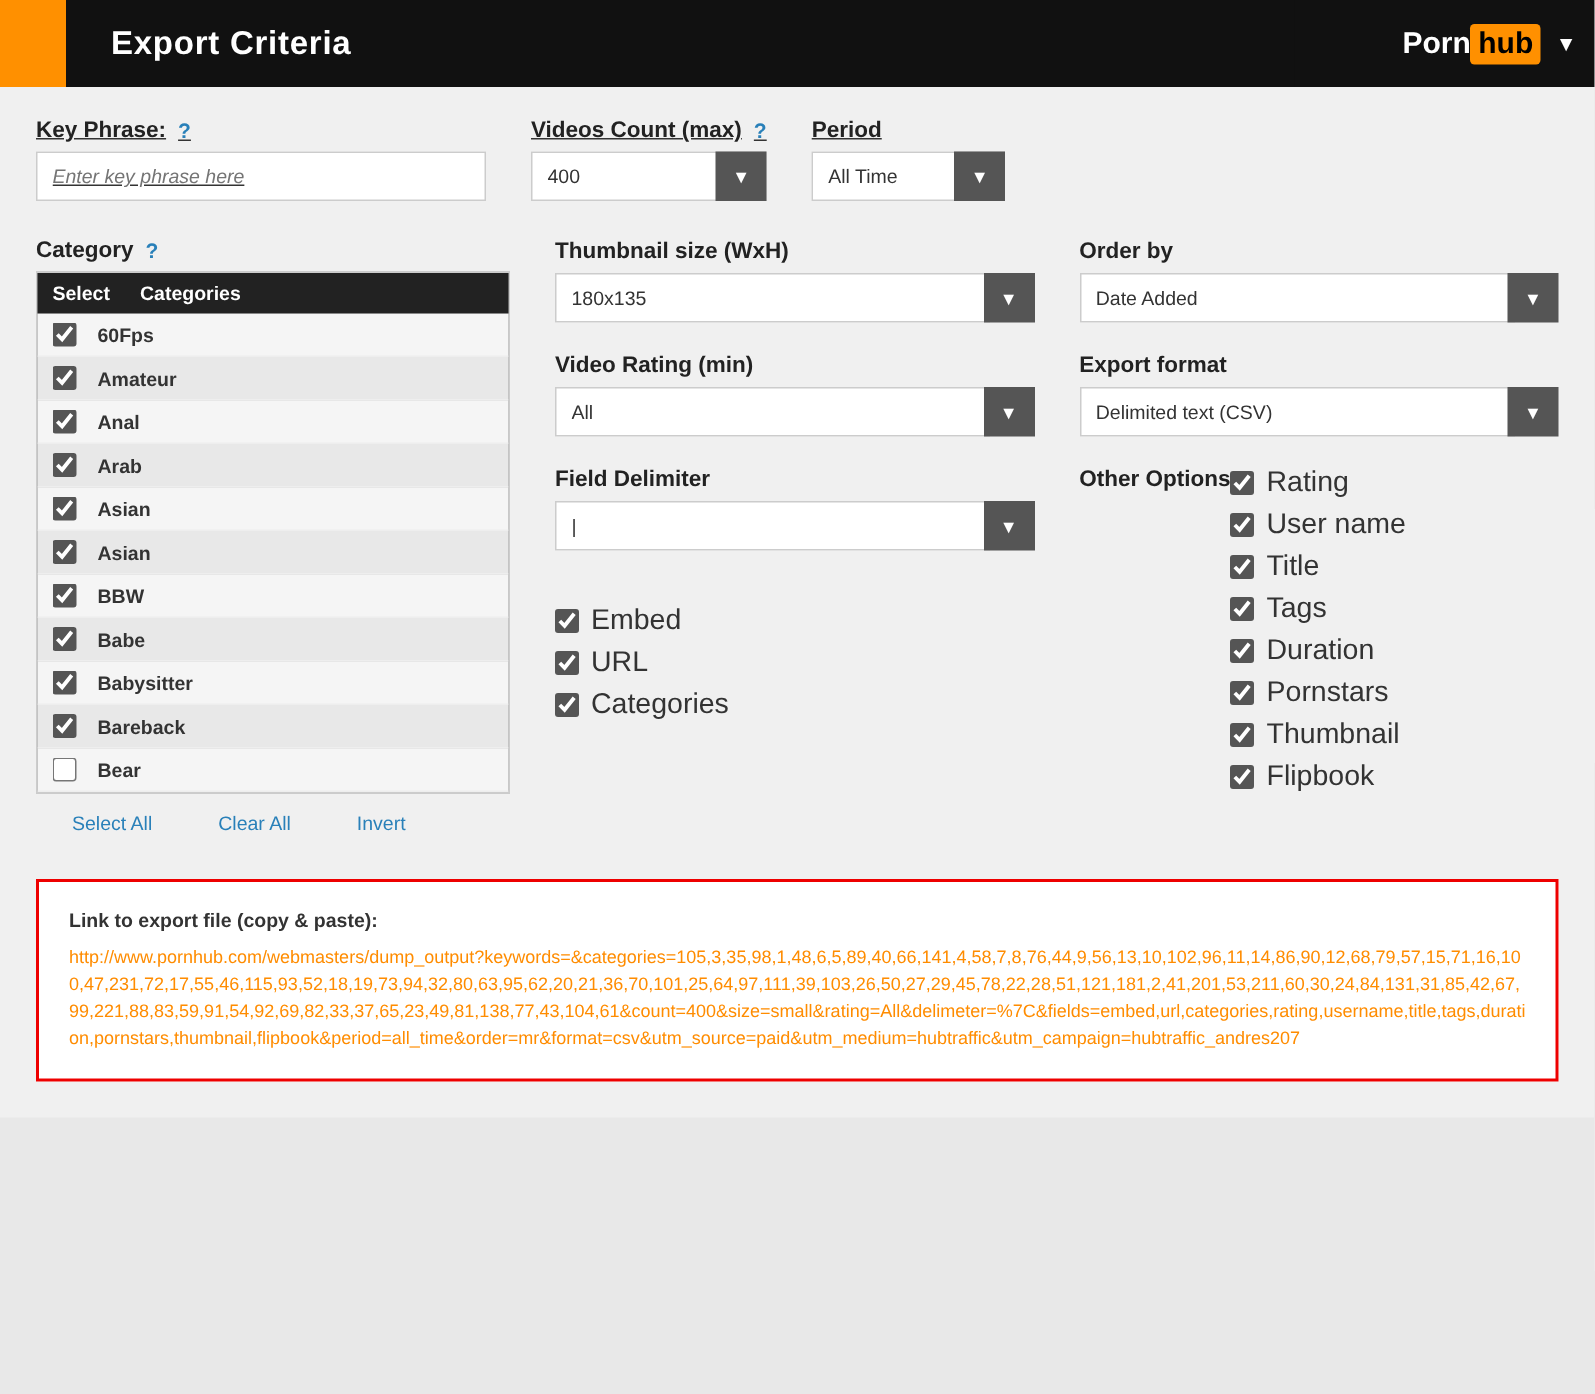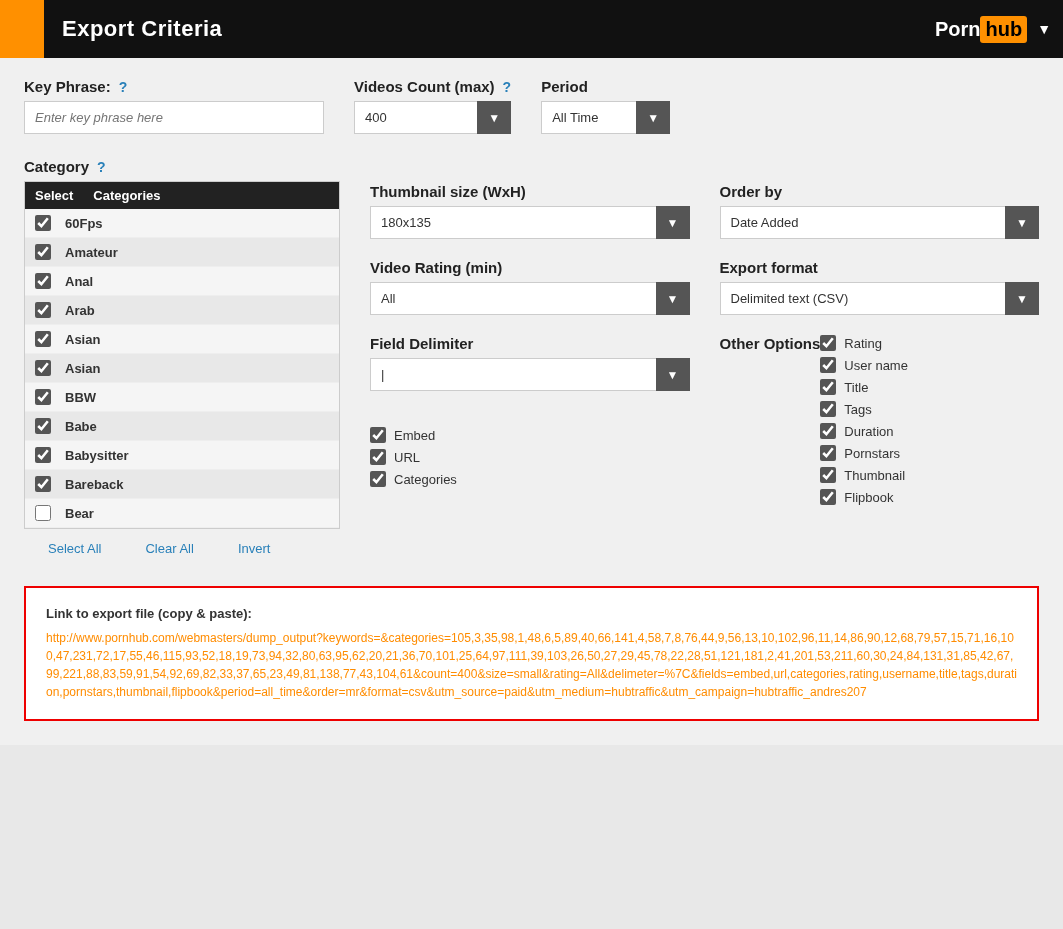--- a/index.html
+++ b/index.html
@@ -14,20 +14,21 @@
       margin: 0 auto;
       background: #e8e8e8;
       min-height: 929px;
     }
     
     .header {
       display: flex;
       align-items: stretch;
       height: 58px;
       background: #111;
+      gap: 12px;
     }
     .header-orange-bar {
       width: 44px;
       background: #ff9000;
       flex-shrink: 0;
     }
     .header-title {
       flex: 1;
       display: flex;
       align-items: center;
@@ -75,20 +76,21 @@
     .top-row {
       display: flex;
       gap: 30px;
       margin-bottom: 24px;
       align-items: flex-start;
     }
     .field-group {
       display: flex;
       flex-direction: column;
       gap: 6px;
+      text-decoration: underline;
     }
     .field-label {
       font-size: 15px;
       font-weight: bold;
       color: #222;
       display: flex;
       align-items: center;
       gap: 8px;
     }
     .help-icon {
@@ -257,21 +259,21 @@
       align-items: center;
       gap: 8px;
       margin-bottom: 6px;
     }
     .checkbox-row input[type="checkbox"] {
       width: 16px;
       height: 16px;
       accent-color: #555;
     }
     .checkbox-label {
-      font-size: 13px;
+      font-size: 19px;
       color: #333;
     }
 
     
     .other-options-section {
       display: flex;
       flex-direction: row;
       gap: 0;
     }
 

